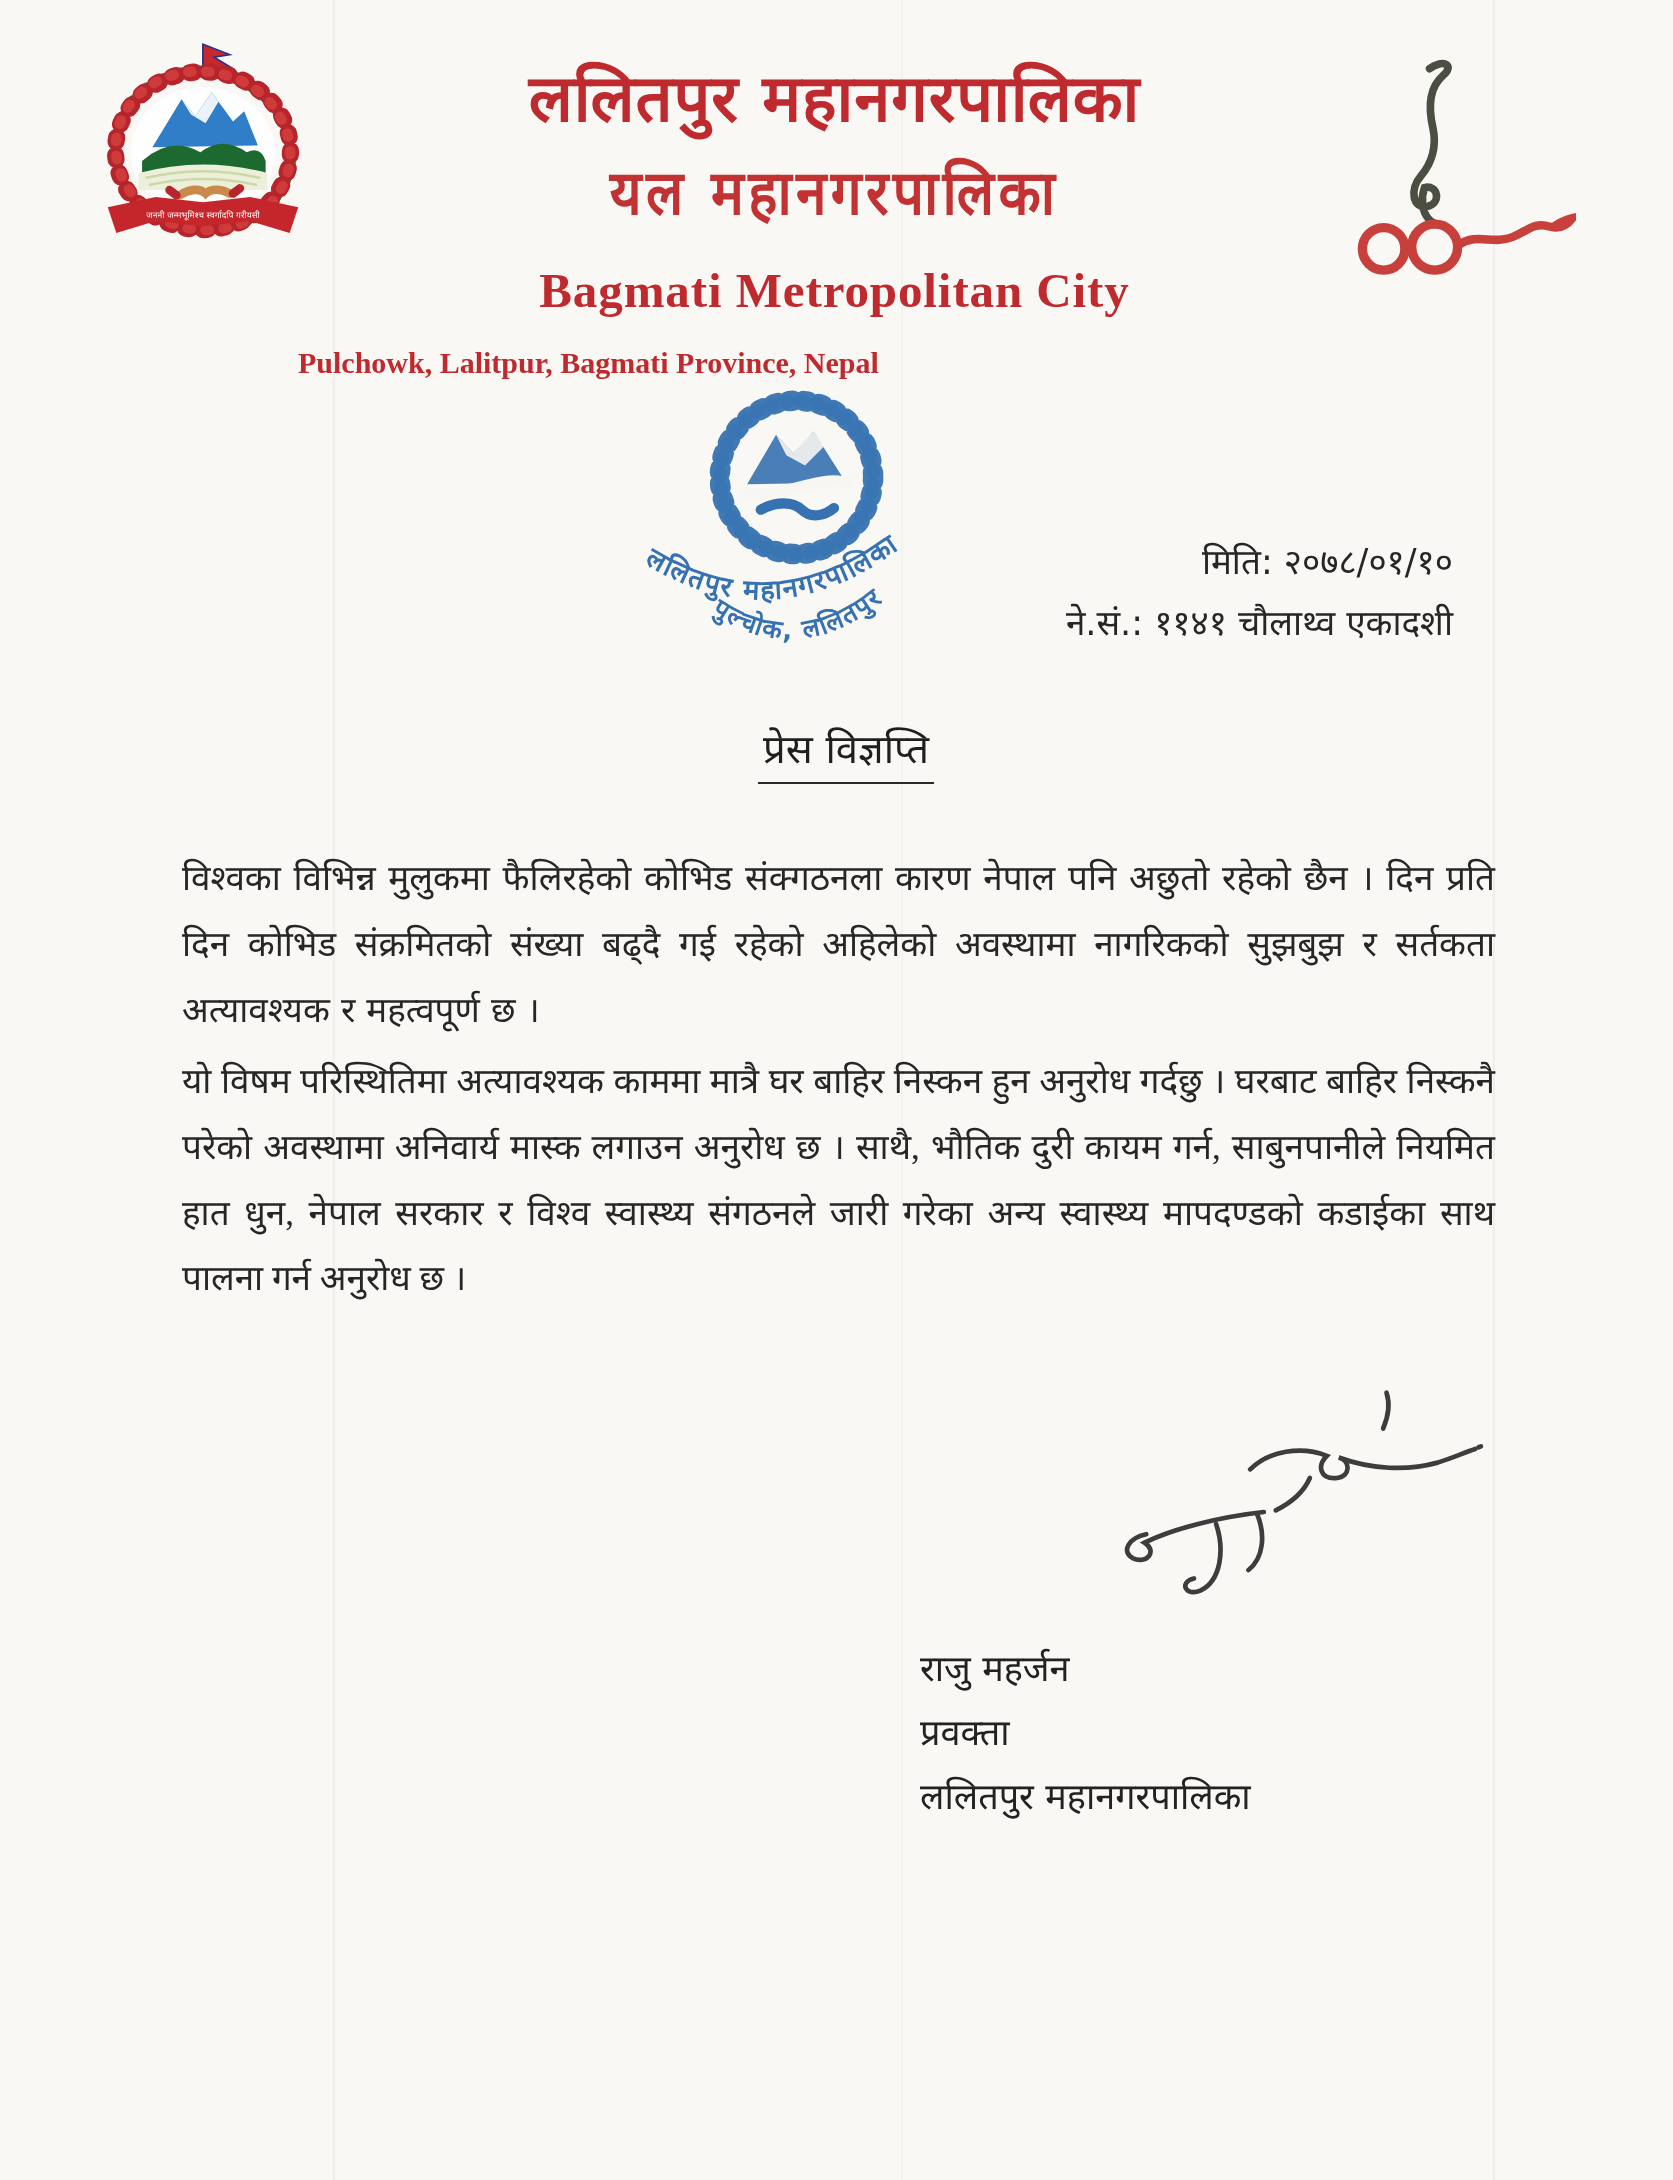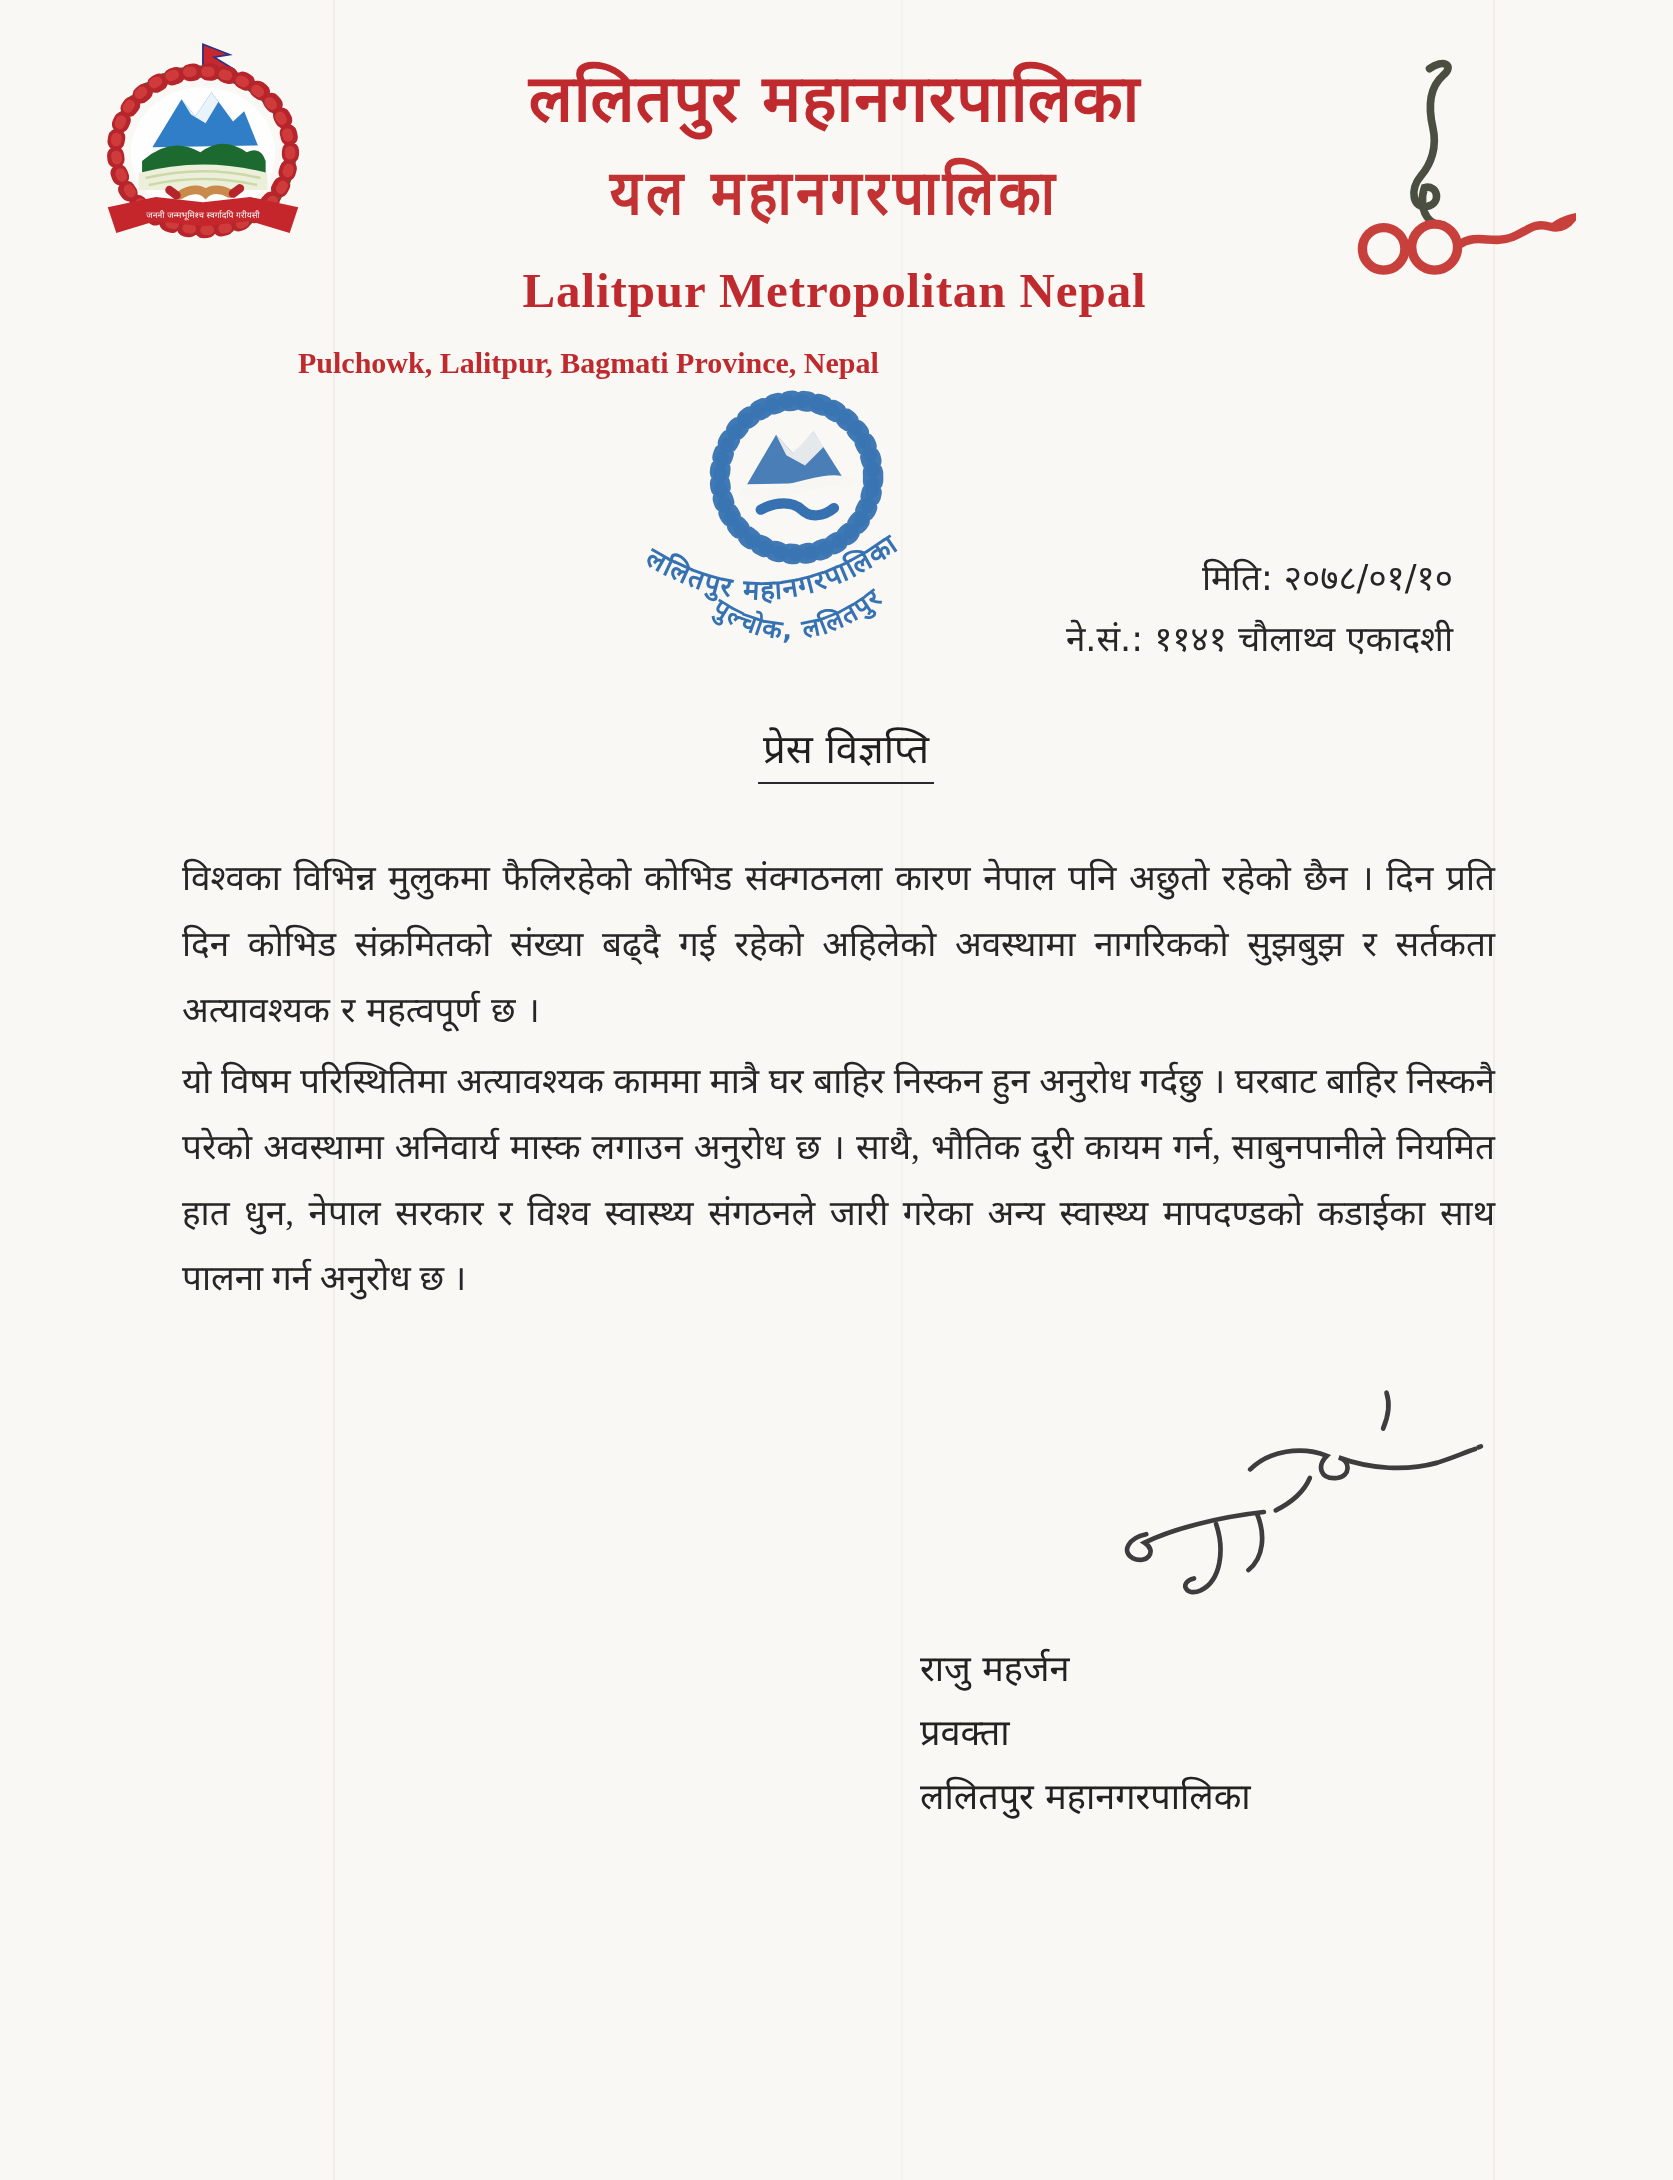--- a/index.html
+++ b/index.html
@@ -28,21 +28,21 @@
     left:298px;top:262px;width:1073px;text-align:center;
     font-family:"Liberation Serif",serif;
     font-size:49px;font-weight:700;color:#bf2a2e;letter-spacing:0.9px;
   }
   .address{
     left:298px;top:346px;width:1073px;text-align:left;
     font-family:"Liberation Serif",serif;
     font-size:30px;font-weight:700;color:#bf2a2e;
   }
   .meta{
-    left:818px;top:548px;width:635px;text-align:right;
+    left:818px;top:532px;width:635px;text-align:right;
     font-size:35px;line-height:1.75;color:#262626;
   }
   .title-wrap{left:0;top:720px;width:1674px;text-align:center;font-size:40px;color:#1f1f1f;margin-left:9px;}
   .title-wrap span{
     border-bottom:2.6px solid #2a2a2a;padding:0 5.1px 10.2px 5.1px;
   }
   .para{
     left:182px;width:1313px;
     font-size:35px;line-height:1.88;color:#262626;
     text-align:justify;
@@ -88,21 +88,21 @@
 
   <svg class="abs" style="left:1346px;top:55px;" width="230" height="221" viewBox="0 0 270 260">
     <path d="M 98,16 C 114,4 128,12 114,24 C 98,38 96,60 102,86 C 107,108 100,128 88,142 C 74,158 78,182 96,178 C 112,174 108,152 92,156 C 88,168 88,184 98,194 C 102,198 108,200 114,200" fill="none" stroke="#4b4f41" stroke-width="9" stroke-linecap="round"></path>
     <circle cx="44" cy="228" r="25" fill="none" stroke="#c8403c" stroke-width="11"></circle>
     <circle cx="104" cy="226" r="27" fill="none" stroke="#c8403c" stroke-width="11"></circle>
     <path d="M 131,224 C 156,208 170,224 196,214 C 214,207 220,196 240,202 C 252,205 260,200 266,192 C 258,194 250,198 244,202" fill="none" stroke="#c8403c" stroke-width="10" stroke-linecap="round"></path>
   </svg>
 
   <div class="abs dev-head1">ललितपुर महानगरपालिका</div>
   <div class="abs dev-head2">यल महानगरपालिका</div>
-  <div class="abs eng-name">Lalitpur Metropolitan Nepal</div>
+  <div class="abs eng-name">Bagmati Metropolitan City</div>
   <div class="abs address">Pulchowk, Lalitpur, Bagmati Province, Nepal</div>
 
   <svg class="abs stamp-svg" style="left:626px;top:382px;" width="341" height="281" viewBox="0 0 400 330">
     <defs>
       <path id="arcTop" d="M 14,208 Q 200,330 386,138" fill="none"></path>
       <path id="arcBottom" d="M 96,268 Q 205,346 318,244" fill="none"></path>
     </defs>
     <circle cx="200" cy="112" r="90" fill="none" stroke="#2e6fb6" stroke-width="24" stroke-dasharray="5 13" stroke-linecap="round" opacity="0.95"></circle>
     <circle cx="200" cy="112" r="90" fill="none" stroke="#2e6fb6" stroke-width="16" stroke-dasharray="3 15" stroke-linecap="round" opacity="0.7" transform="rotate(9 200 112)"></circle>
     <path d="M 142,120 L 176,62 L 196,84 L 220,58 L 258,118 Z" fill="#2e6fb6" opacity="0.9"></path>

